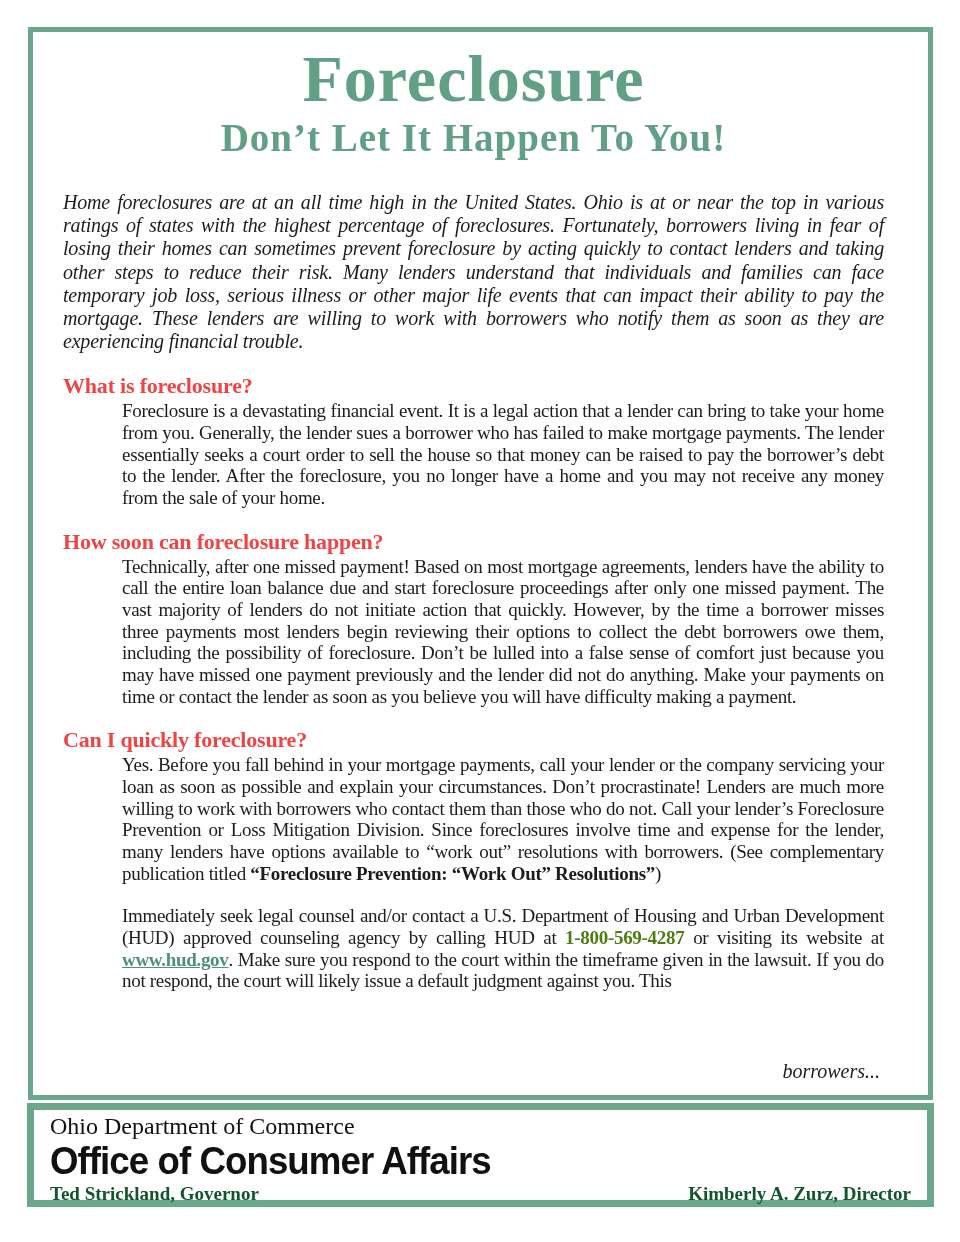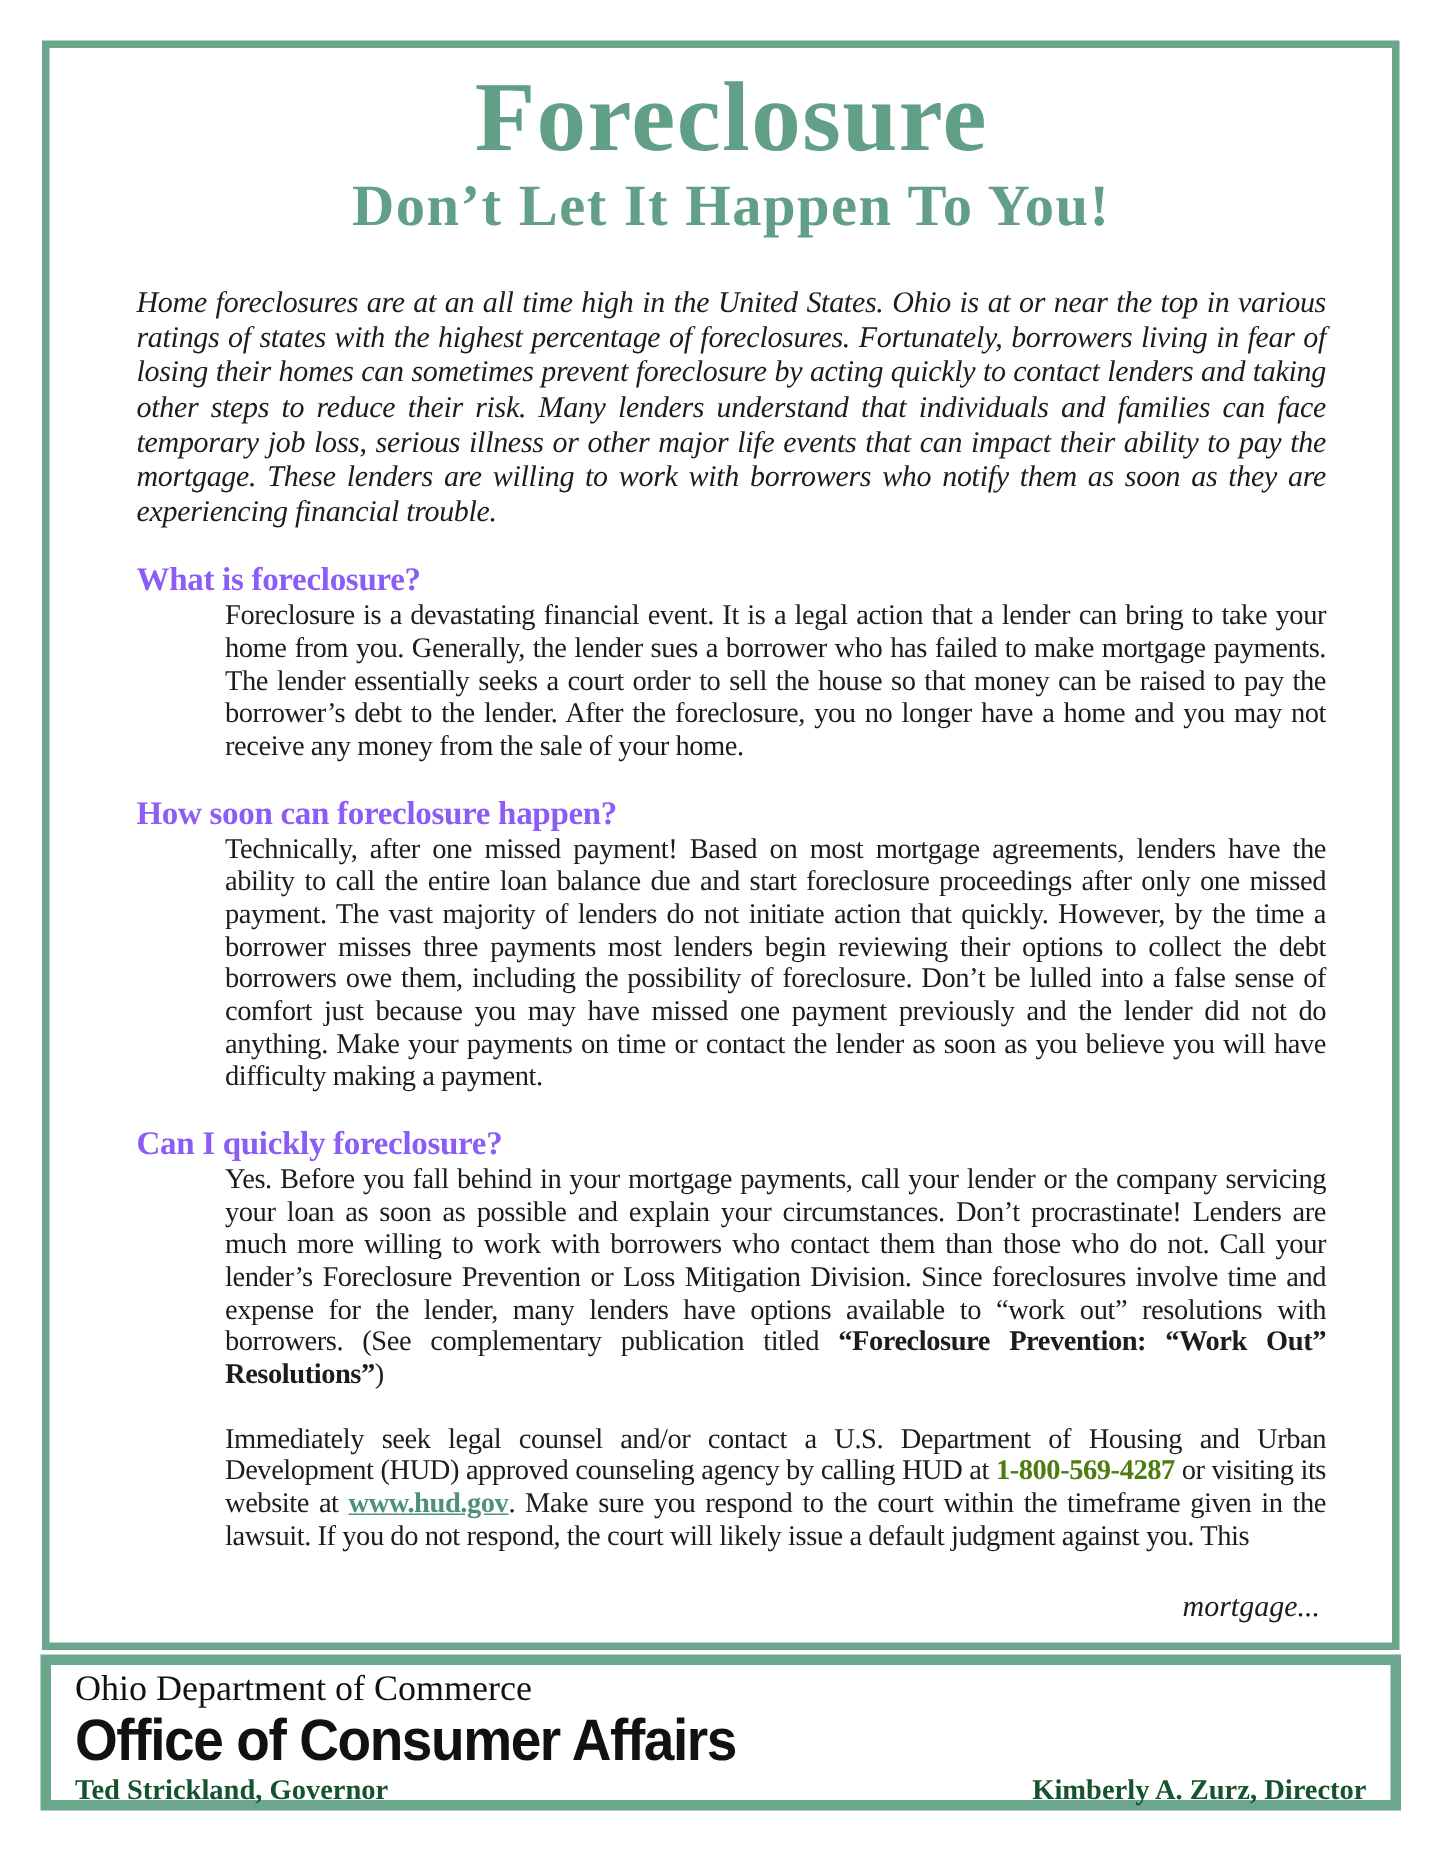--- a/index.html
+++ b/index.html
@@ -15,21 +15,20 @@
 
   
   .main-box {
     position: absolute;
     left: 28px;
     top: 27px;
     width: 905px;
     height: 1073px;
     border: 5px solid #6BA78C;
     background: #ffffff;
-    padding-left: 28px;
   }
   .main-content {
     position: relative;
     height: 100%;
     padding: 10px 44px 0 30px;
   }
 
   
   .doc-title {
     text-align: center;
@@ -56,21 +55,21 @@
     font-style: italic;
     font-size: 20px;
     line-height: 1.16;
     text-align: justify;
     letter-spacing: -0.2px;
   }
 
   
   .section { margin-top: 21px; }
   .section-heading {
-    color: #8b5cf6;
+    color: #ef4444;
     font-size: 22px;
     font-weight: bold;
     letter-spacing: -0.2px;
     line-height: 1.05;
   }
   .section-body {
     margin-left: 59px;
     margin-top: 3px;
     font-size: 19px;
     line-height: 1.14;
@@ -159,21 +158,21 @@
 
     <div class="section">
       <div class="section-heading">Can I quickly foreclosure?</div>
       <p class="section-body"><span class="run-normal">Yes.  Before you fall behind in your mortgage payments, call your lender or the company servicing your loan as soon as possible and explain your circumstances. Don’t procrastinate!  Lenders are much more willing to work with borrowers who contact them than those who do not.  Call your lender’s Foreclosure Prevention or Loss Mitigation Division.  Since foreclosures involve time and expense for the lender, many lenders have options available to “work out” resolutions with borrowers.  (See complementary publication titled </span><span class="run-bold">“Foreclosure Prevention: “Work Out” Resolutions”</span><span class="run-normal">)</span></p>
     </div>
 
     <div class="section">
       <p class="section-body"><span class="run-normal">Immediately seek legal counsel and/or contact a U.S. Department of Housing and Urban Development (HUD) approved counseling agency by calling HUD at </span><span class="run-green">1-800-569-4287</span><span class="run-normal"> or visiting its website at </span><span class="run-link">www.hud.gov</span><span class="run-normal">.  Make sure you respond to the court within the timeframe given in the lawsuit.  If you do not respond, the court will likely issue a default judgment against you.  This</span></p>
     </div>
 
-    <div class="continued">mortgage...</div>
+    <div class="continued">borrowers...</div>
   </div>
 </div>
 
 <div class="footer-box">
   <div class="footer-agency">Ohio Department of Commerce</div>
   <div class="footer-office">Office of Consumer Affairs</div>
   <div class="footer-row">
     <div class="footer-governor">Ted Strickland, Governor</div>
     <div class="footer-director">Kimberly A. Zurz, Director</div>
   </div>

